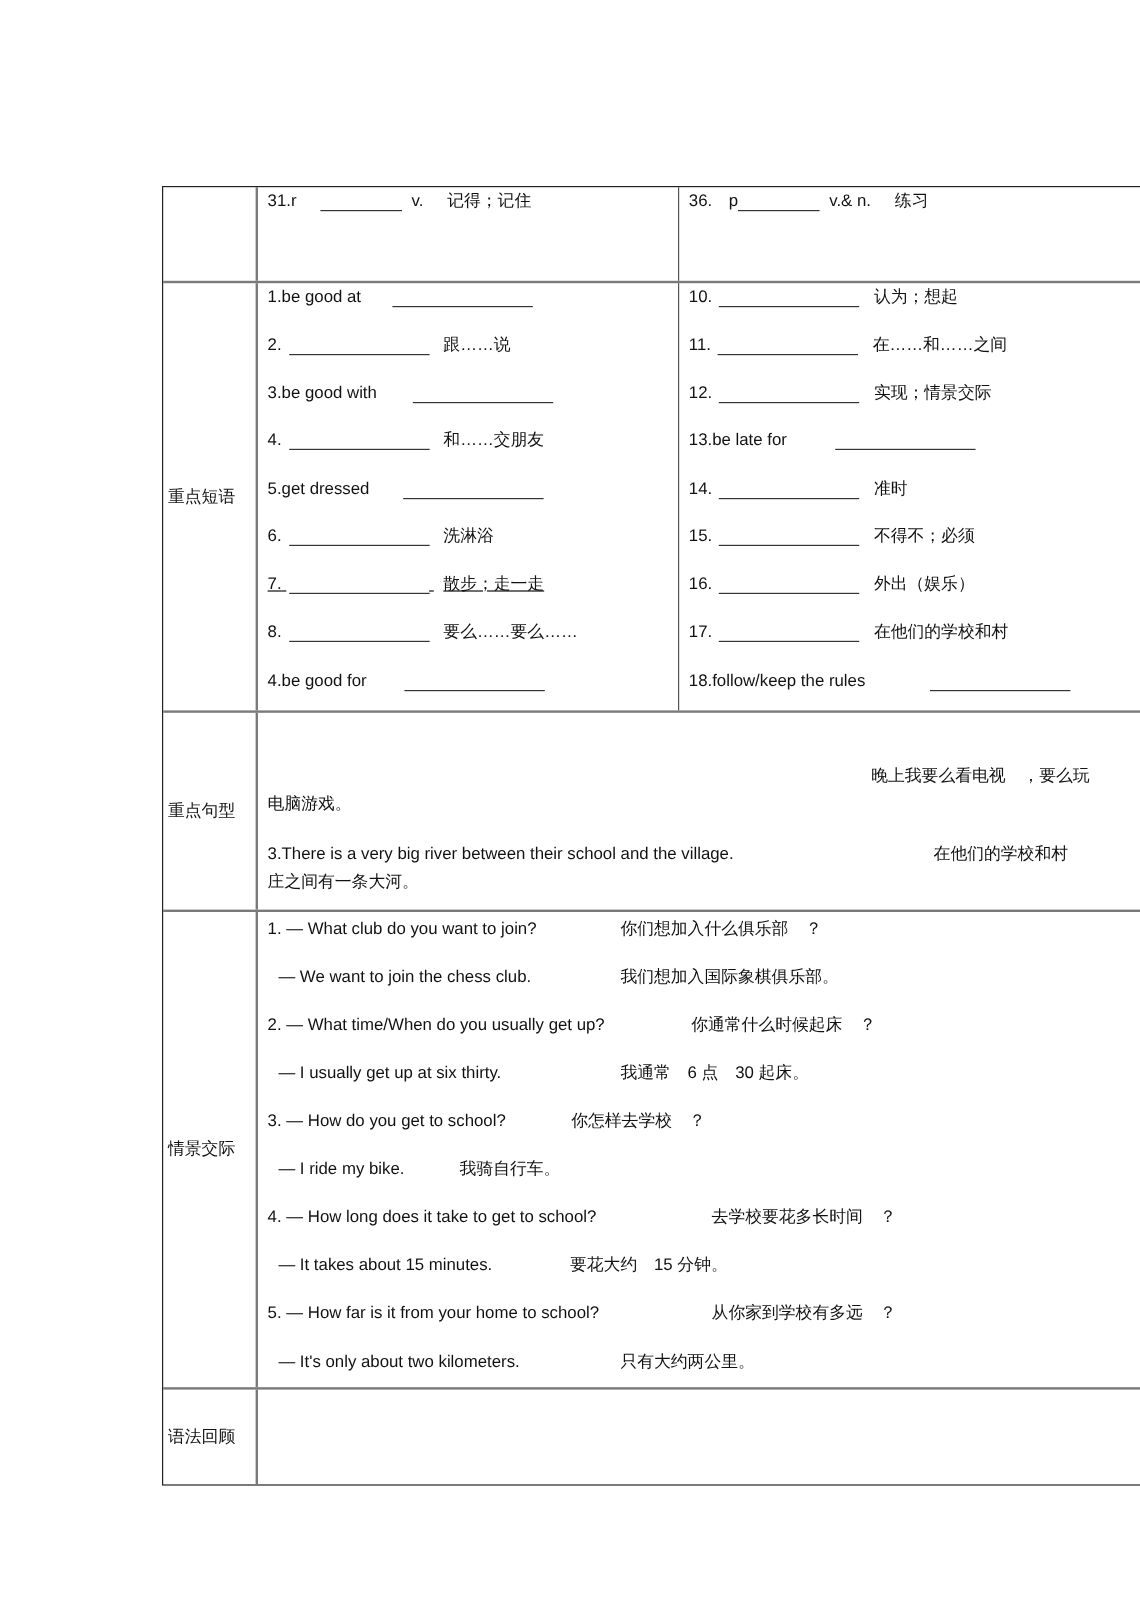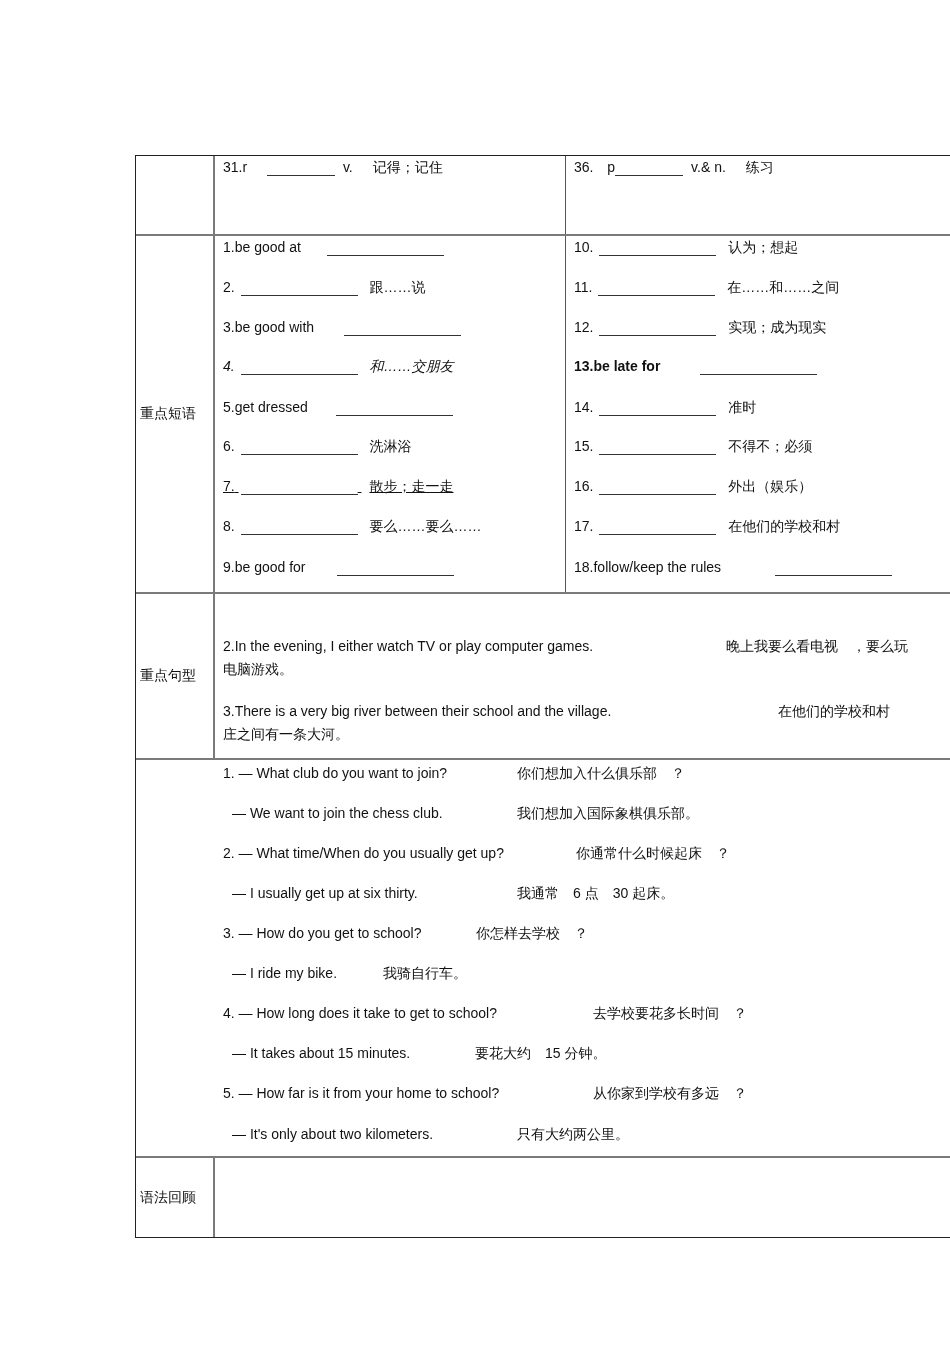--- a/index.html
+++ b/index.html
@@ -68,21 +68,21 @@
           </div>
           <div class="line" style="left:8px; top:42px;">
             <span>2.</span>
             <span class="blank" style="width:117px; margin-left:2px;"></span>
             <span class="zh">跟……说</span>
           </div>
           <div class="line" style="left:8px; top:82px;">
             <span>3.be good with</span>
             <span class="blank" style="width:117px; margin-left:26px;"></span>
           </div>
-          <div class="line" style="left:8px; top:121px;font-style:italic;">
+          <div class="line" style="left:8px; top:121px;">
             <span>4.</span>
             <span class="blank" style="width:117px; margin-left:2px;"></span>
             <span class="zh">和……交朋友</span>
           </div>
           <div class="line" style="left:8px; top:162px;">
             <span>5.get dressed</span>
             <span class="blank" style="width:117px; margin-left:24px;"></span>
           </div>
           <div class="line" style="left:8px; top:201px;">
             <span>6.</span>
@@ -93,41 +93,41 @@
             <span>7.</span>
             <span class="blank" style="width:117px; margin-left:2px;"></span>
             <span class="zh">散步；走一走</span>
           </div>
           <div class="line" style="left:8px; top:281px;">
             <span>8.</span>
             <span class="blank" style="width:117px; margin-left:2px;"></span>
             <span class="zh">要么……要么……</span>
           </div>
           <div class="line" style="left:8px; top:322px;">
-            <span>9.be good for</span>
+            <span>4.be good for</span>
             <span class="blank" style="width:117px; margin-left:28px;"></span>
           </div>
         </div>
         <div class="half-right">
           <div class="line" style="left:8px; top:2px;">
             <span>10.</span>
             <span class="blank" style="width:117px; margin-left:2px;"></span>
             <span class="zh">认为；想起</span>
           </div>
           <div class="line" style="left:8px; top:42px;">
             <span>11.</span>
             <span class="blank" style="width:117px; margin-left:2px;"></span>
             <span class="zh">在……和……之间</span>
           </div>
           <div class="line" style="left:8px; top:82px;">
             <span>12.</span>
             <span class="blank" style="width:117px; margin-left:2px;"></span>
-            <span class="zh">实现；成为现实</span>
-          </div>
-          <div class="line" style="left:8px; top:121px;font-weight:bold;">
+            <span class="zh">实现；情景交际</span>
+          </div>
+          <div class="line" style="left:8px; top:121px;">
             <span>13.be late for</span>
             <span class="blank" style="width:117px; margin-left:36px;"></span>
           </div>
           <div class="line" style="left:8px; top:162px;">
             <span>14.</span>
             <span class="blank" style="width:117px; margin-left:2px;"></span>
             <span class="zh">准时</span>
           </div>
           <div class="line" style="left:8px; top:201px;text-align:right;">
             <span>15.</span>
@@ -149,33 +149,33 @@
             <span class="blank" style="width:117px; margin-left:50px;"></span>
           </div>
         </div>
       </div>
     </div>
 
     <div class="row" style="height:166px;">
       <div class="label-col">重点句型</div>
       <div class="content">
         <div class="line" style="left:8px; top:43px;">
-          <span>2.In the evening, I either watch TV or play computer games.</span>
           <span style="position:absolute; left:503px; top:0;">晚上我要么看电视　，要么玩</span>
         </div>
         <div class="line" style="left:8px; top:66px;">电脑游戏。</div>
         <div class="line" style="left:8px; top:108px;">
           <span>3.There is a very big river between their school and the village.</span>
           <span style="position:absolute; left:555px; top:0;">在他们的学校和村</span>
         </div>
         <div class="line" style="left:8px; top:131px;">庄之间有一条大河。</div>
       </div>
     </div>
 
     <div class="row" style="height:398px;">
+      <div class="label-col">情景交际</div>
       <div class="content">
         <div class="line" style="left:8px; top:4px;">
           <span>1. — What club do you want to join?</span>
           <span style="position:absolute; left:294px; top:0;">你们想加入什么俱乐部　？</span>
         </div>
         <div class="line" style="left:17px; top:44px;">
           <span>— We want to join the chess club.</span>
           <span style="position:absolute; left:285px; top:0;">我们想加入国际象棋俱乐部。</span>
         </div>
         <div class="line" style="left:8px; top:84px;">

